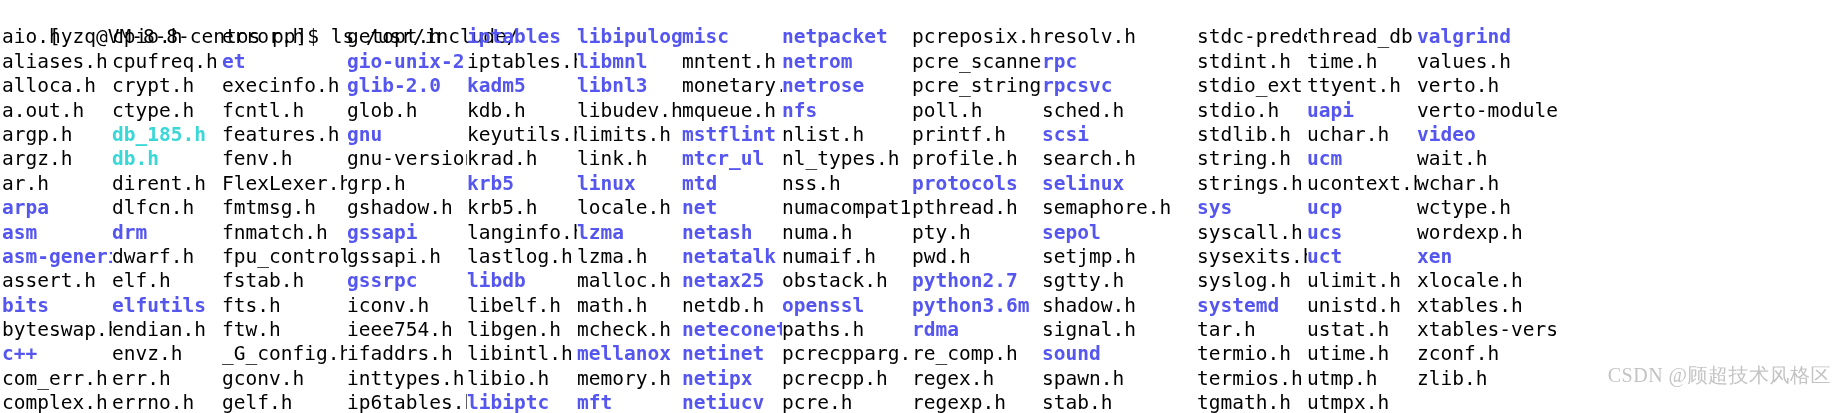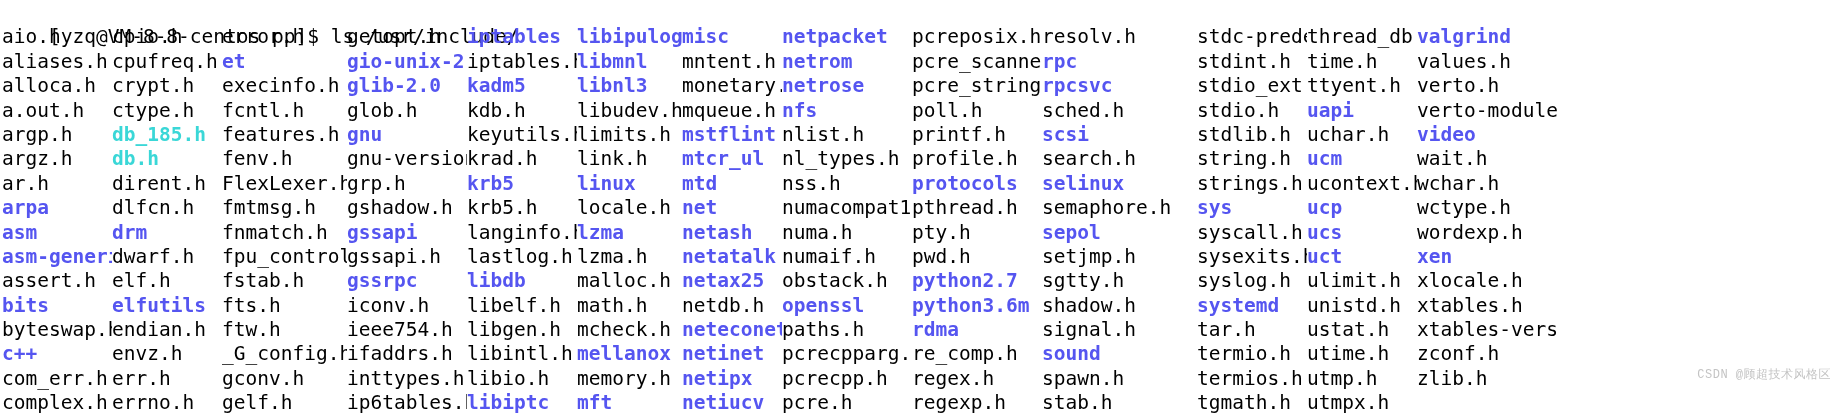--- a/index.html
+++ b/index.html
@@ -59,22 +59,22 @@
   .cell {
     display: inline-block;
     vertical-align: top;
     white-space: pre;
     overflow: hidden;
   }
   #watermark {
     position: absolute;
     right: 6px;
     bottom: 26px;
-    font-family: Liberation Mono, monospace;
-    font-size: 12px;
+    font-family: Liberation Serif, serif;
+    font-size: 20px;
     color: #b9b9b9;
     opacity: 0.85;
     letter-spacing: 0.5px;
     pointer-events: none;
     white-space: nowrap;
   }
 </style>
 </head>
 <body>
 

